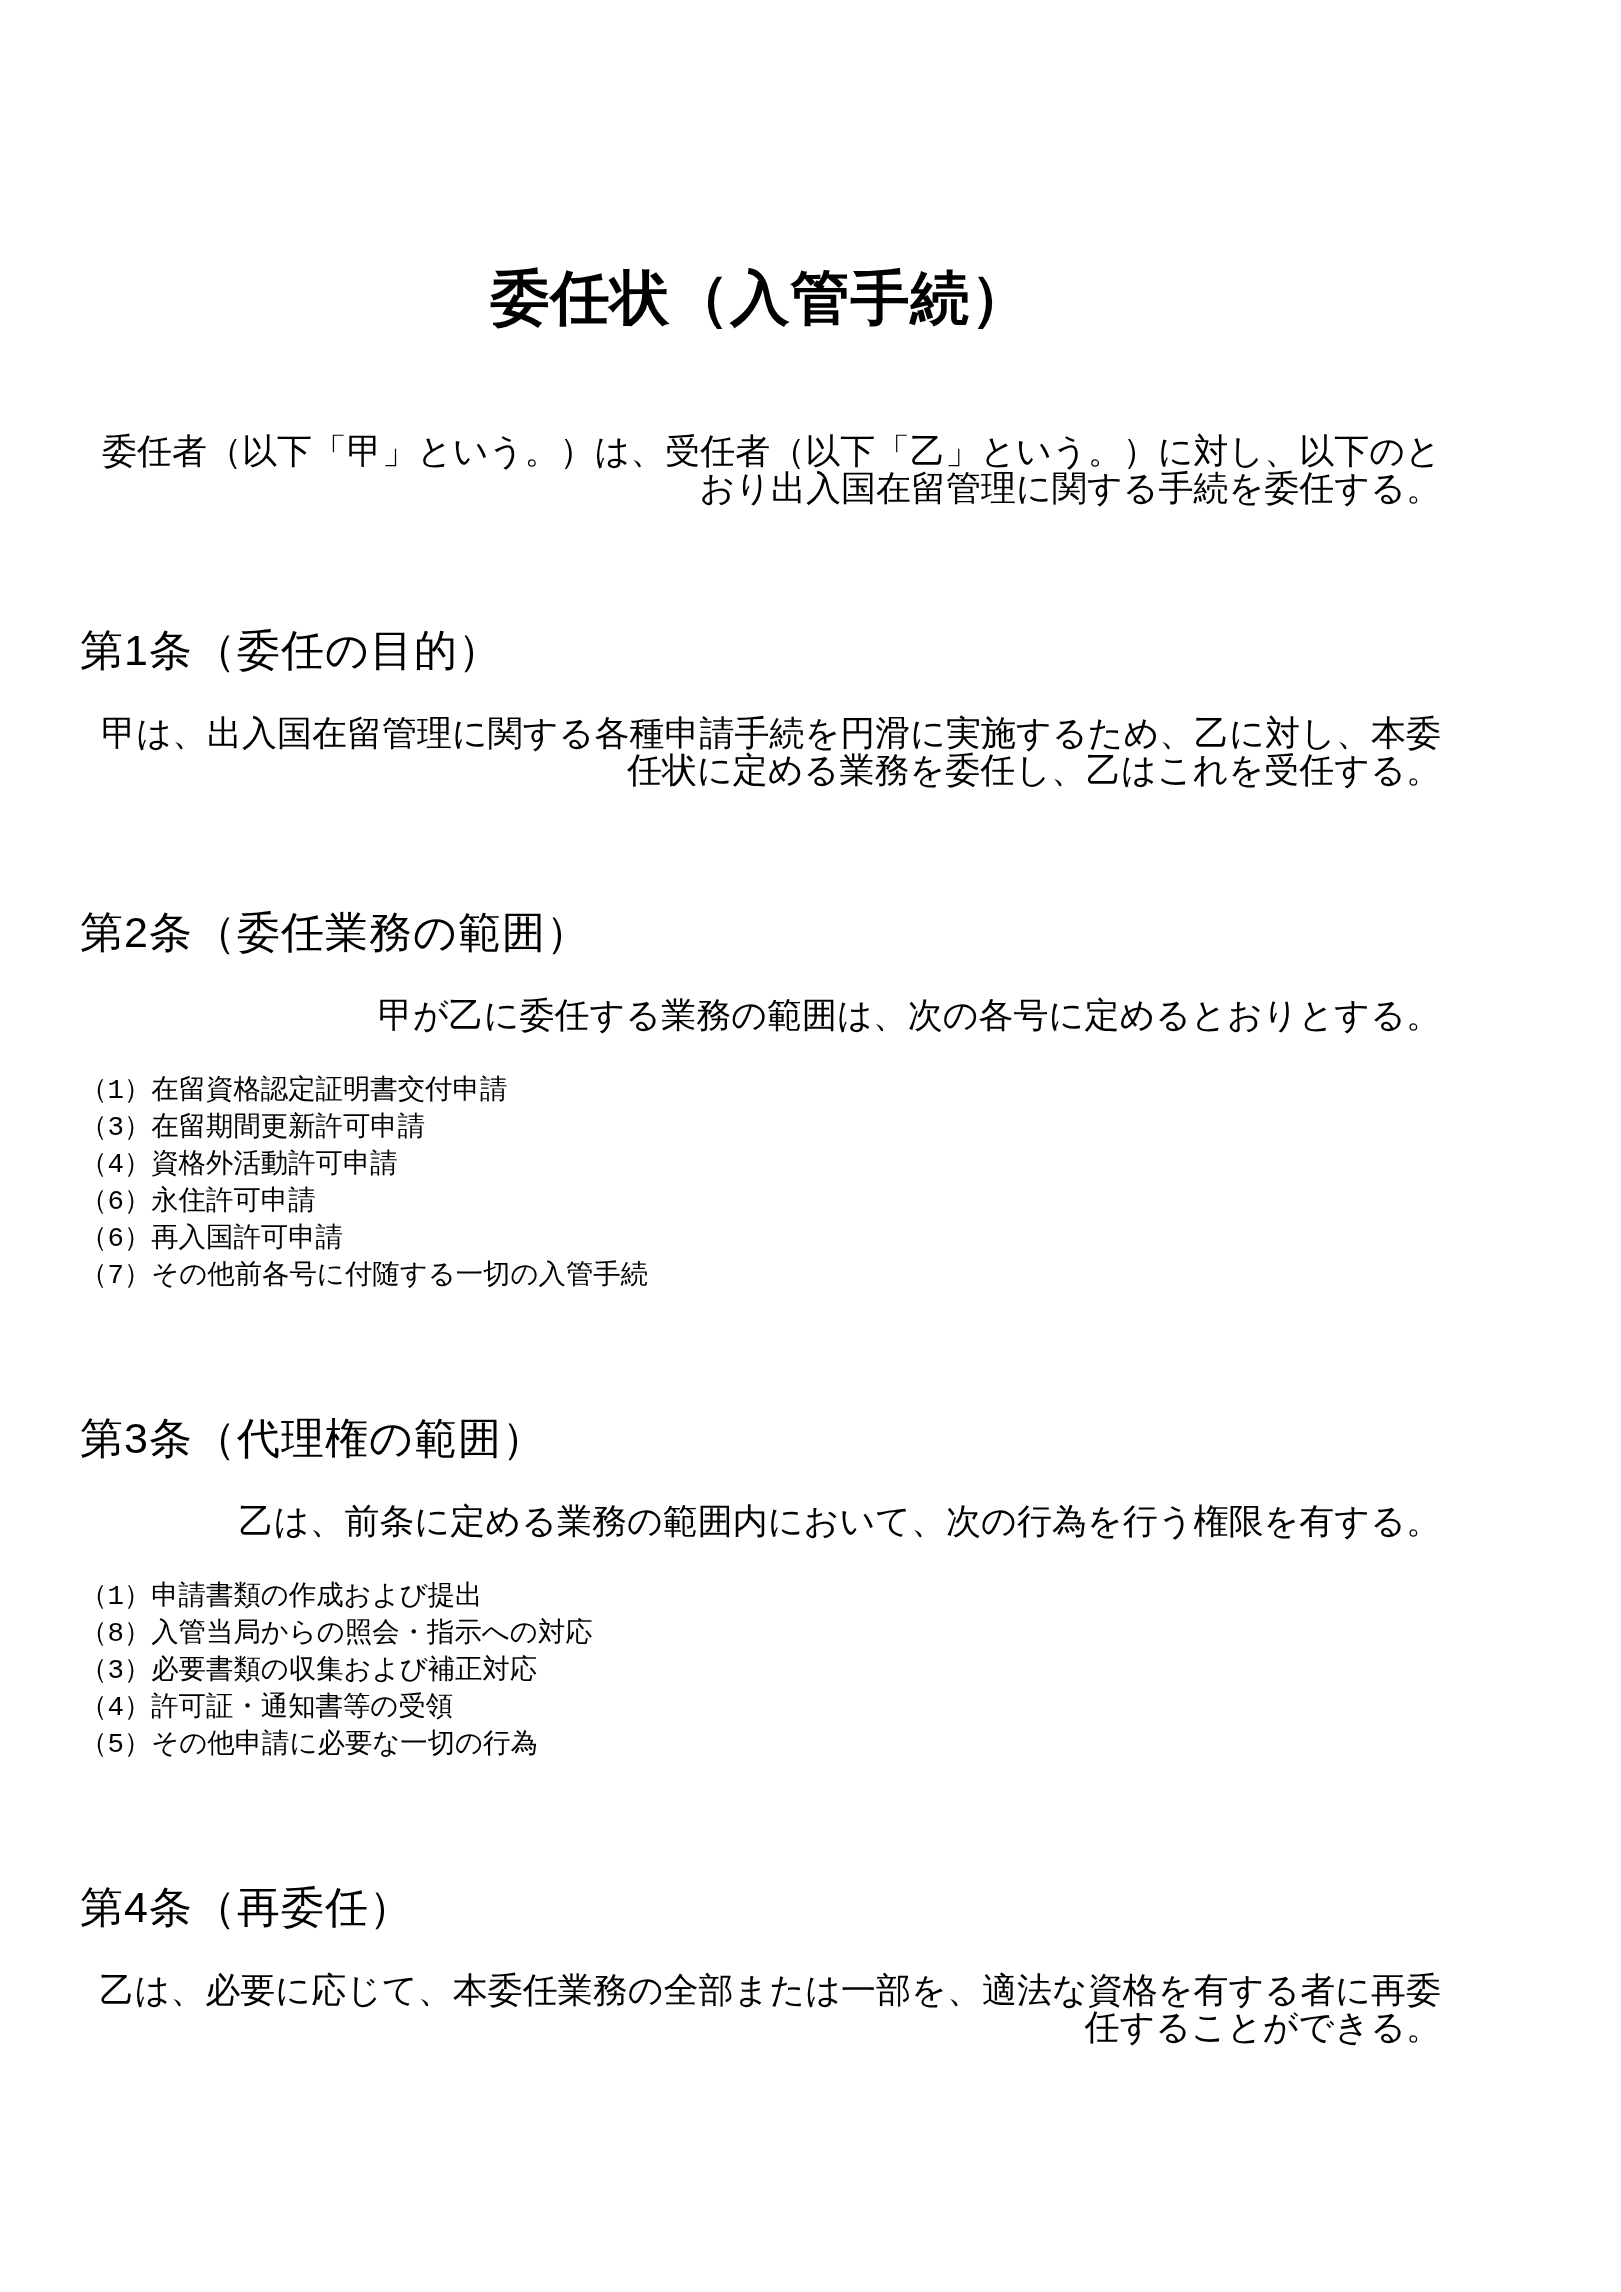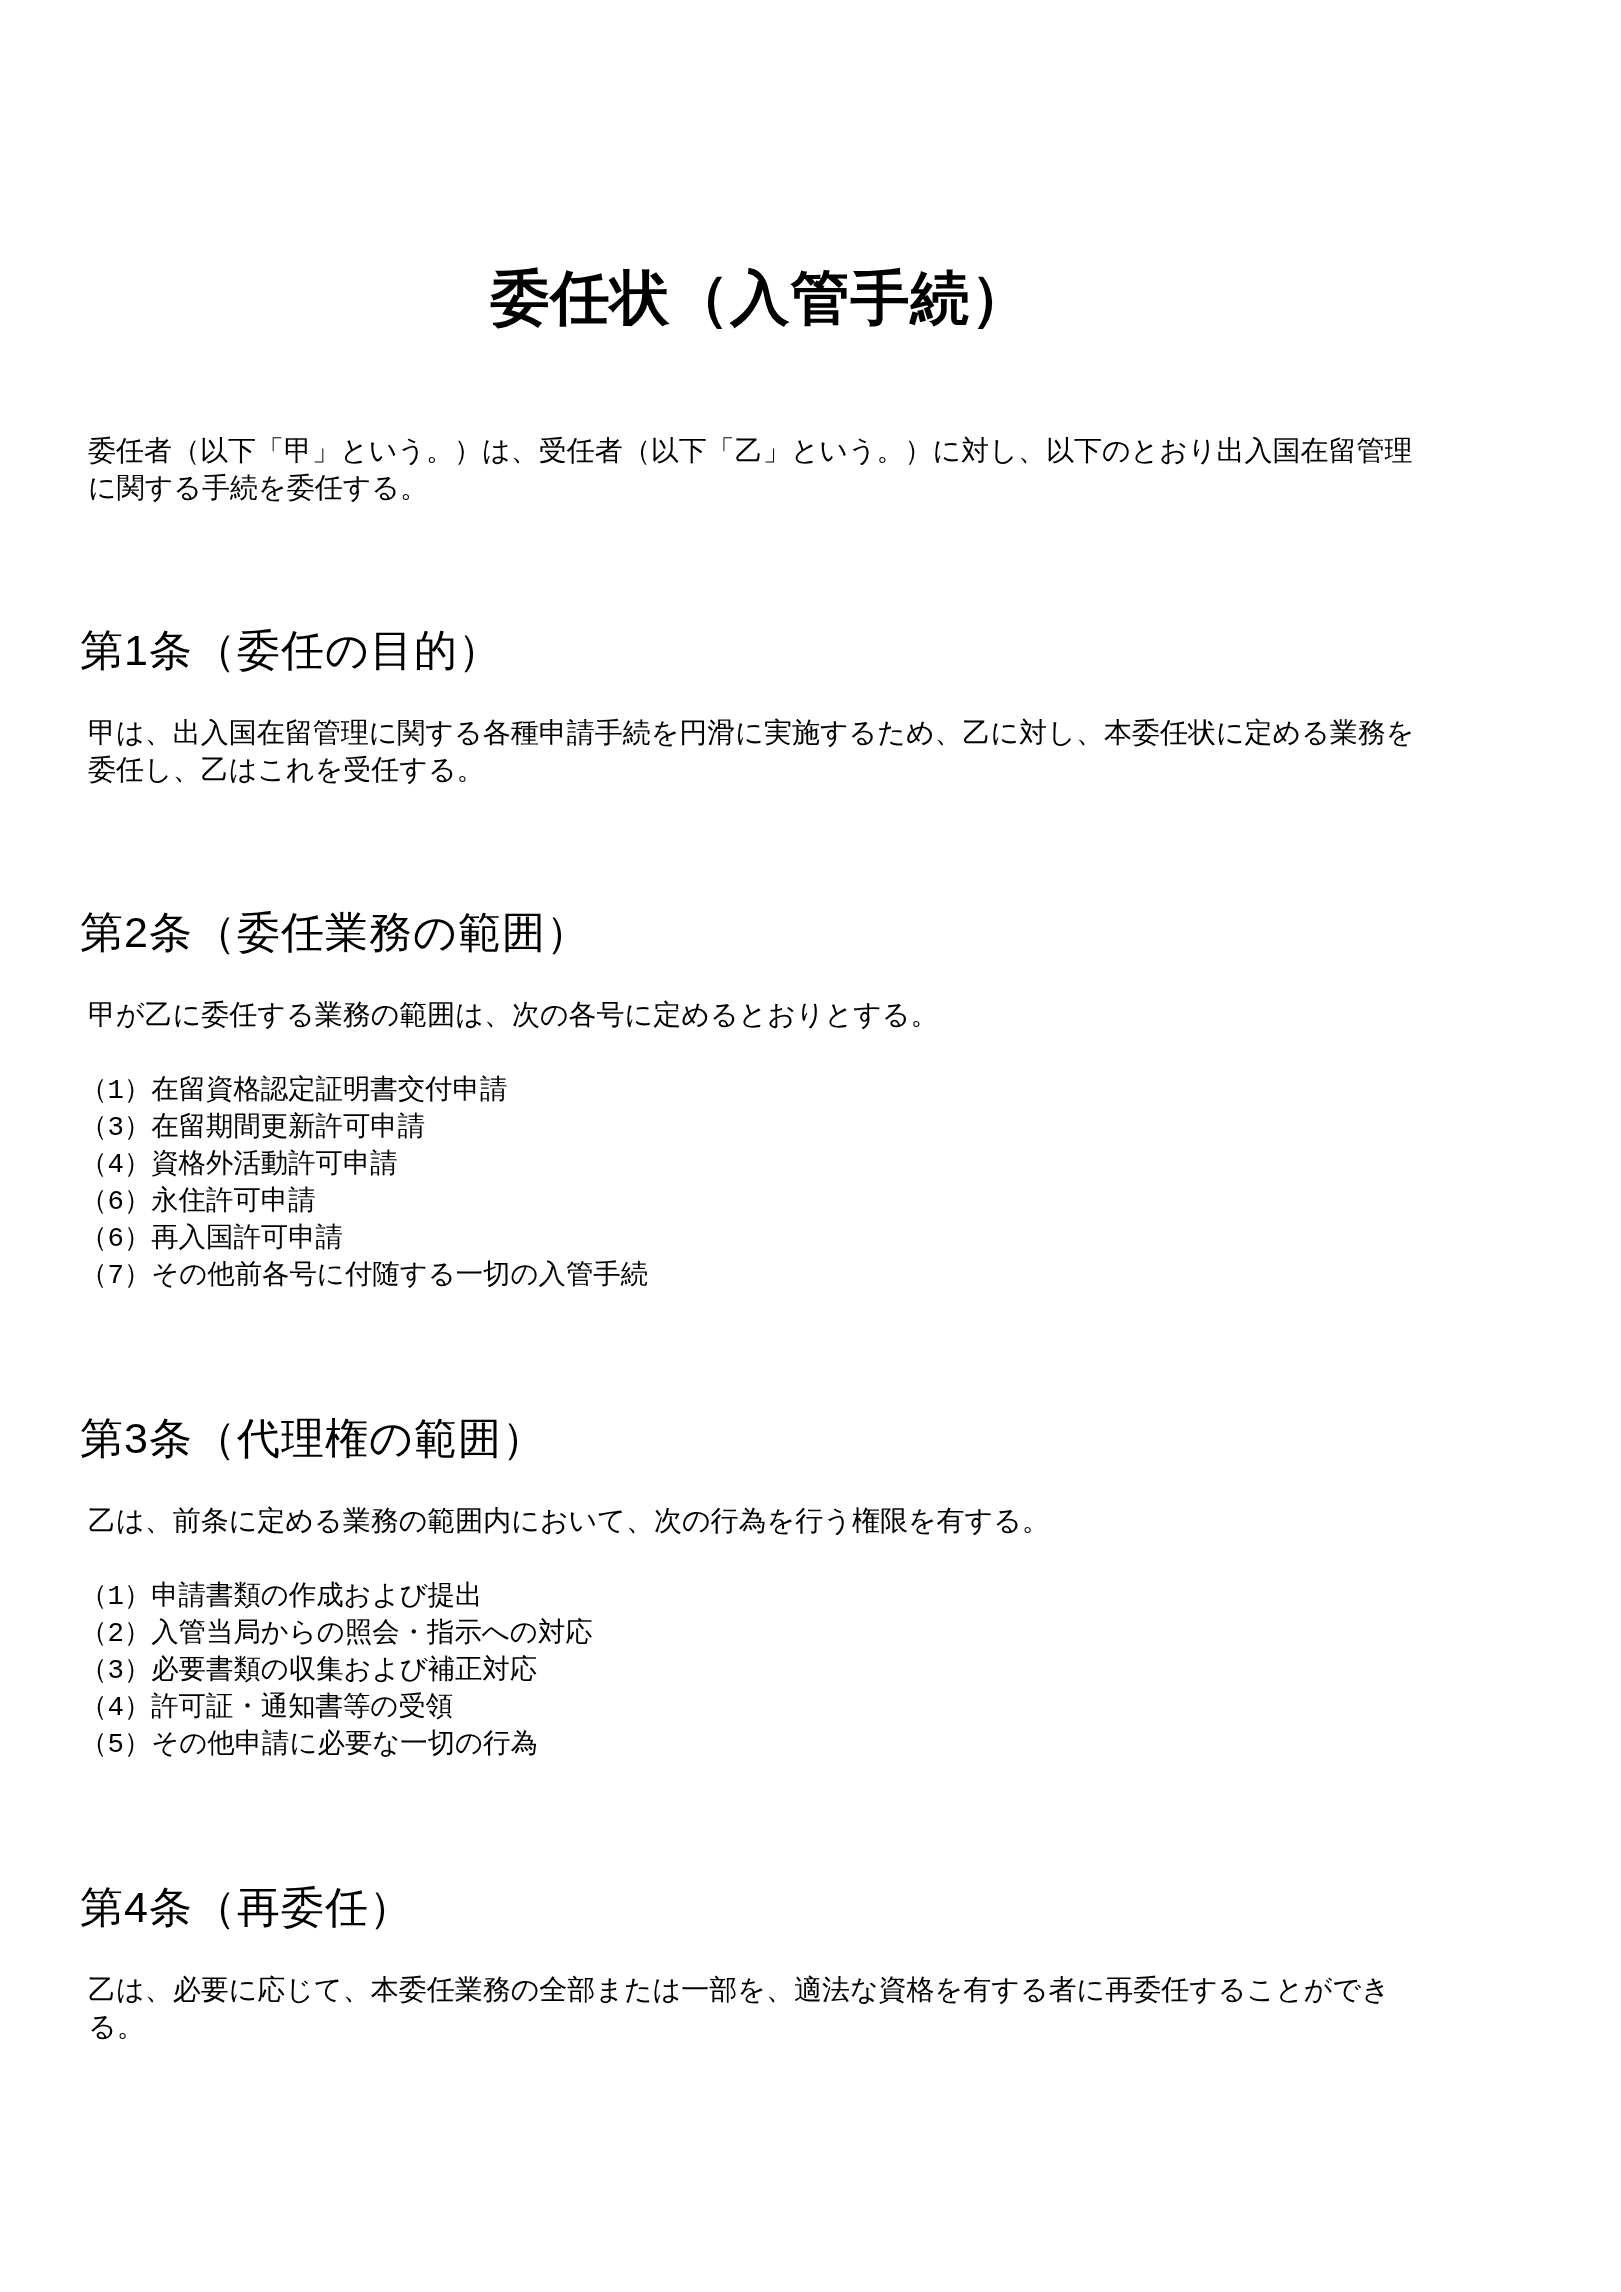--- a/index.html
+++ b/index.html
@@ -27,24 +27,24 @@
     letter-spacing: 1px;
   }
   .sec-heading {
     font-size: 43px;
     line-height: 45px;
     font-weight: 400;
     margin: 122px 0 41px 0;
     letter-spacing: 1px;
   }
   .para {
-    font-size: 28px;
+    font-size: 35px;
     line-height: 37px;
-    margin: 0 0 39px 8px;
-    text-align: left;
+    margin: 0 0 39px 0;
+    text-align: right;
   }
   .item-list {
     margin: 0 0 39px 0;
   }
   .item {
     font-size: 27.4px;
     line-height: 37px;
     font-family: Liberation Mono, monospace;
   }
   section { margin: 0; }
@@ -74,21 +74,21 @@
       <div class="item">（6）再入国許可申請</div>
       <div class="item">（7）その他前各号に付随する一切の入管手続</div>
     </div>
   </section>
 
   <section>
     <h2 class="sec-heading">第3条（代理権の範囲）</h2>
     <p class="para">乙は、前条に定める業務の範囲内において、次の行為を行う権限を有する。</p>
     <div class="item-list">
       <div class="item">（1）申請書類の作成および提出</div>
-      <div class="item">（2）入管当局からの照会・指示への対応</div>
+      <div class="item">（8）入管当局からの照会・指示への対応</div>
       <div class="item">（3）必要書類の収集および補正対応</div>
       <div class="item">（4）許可証・通知書等の受領</div>
       <div class="item">（5）その他申請に必要な一切の行為</div>
     </div>
   </section>
 
   <section>
     <h2 class="sec-heading">第4条（再委任）</h2>
     <p class="para">乙は、必要に応じて、本委任業務の全部または一部を、適法な資格を有する者に再委任することができる。</p>
   </section>

